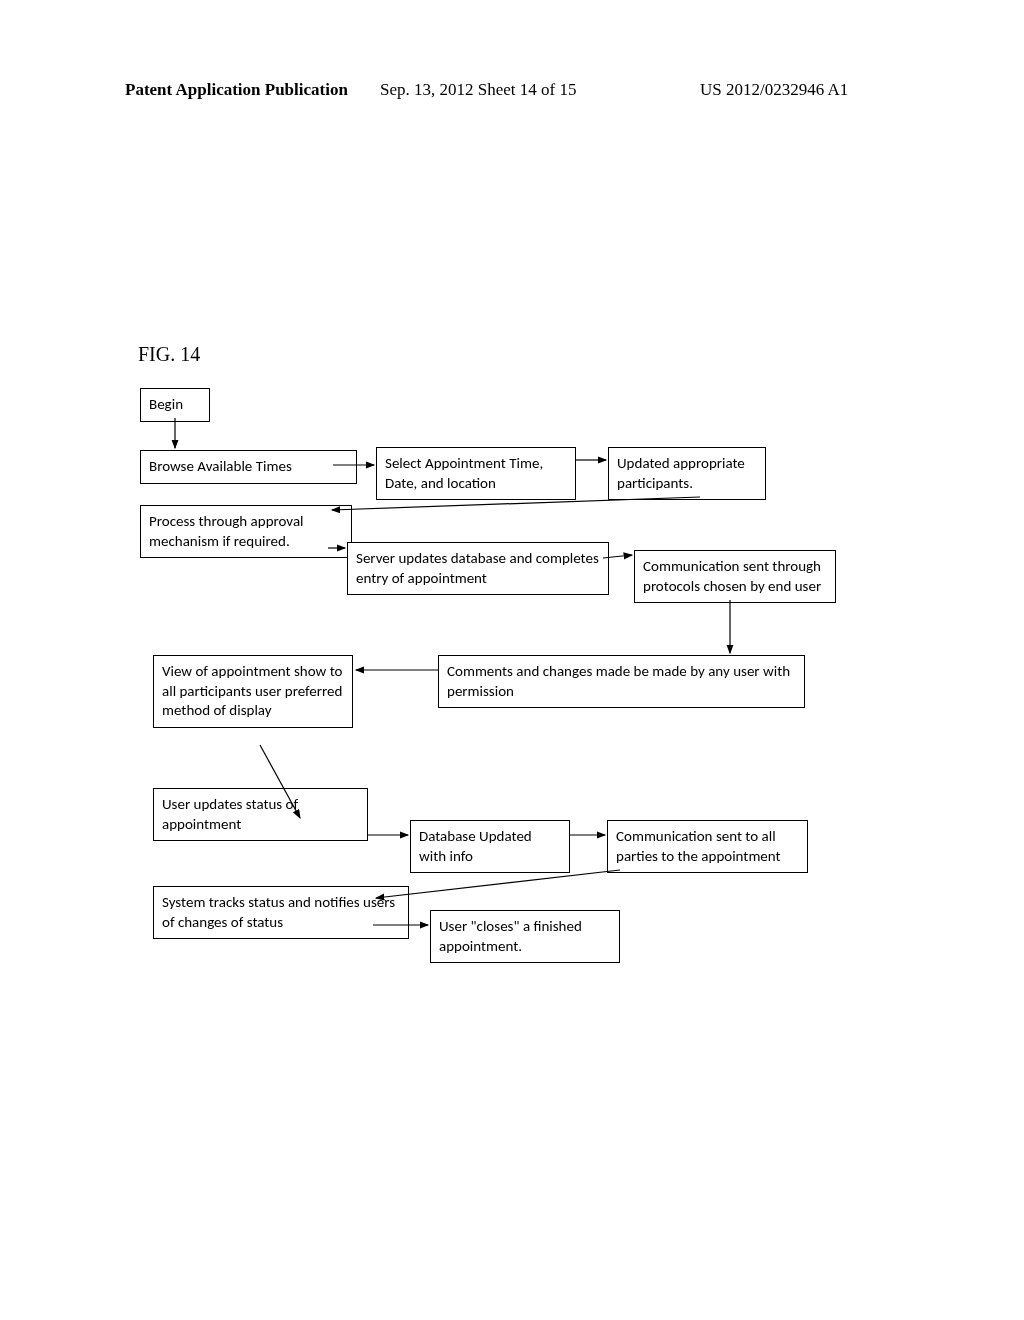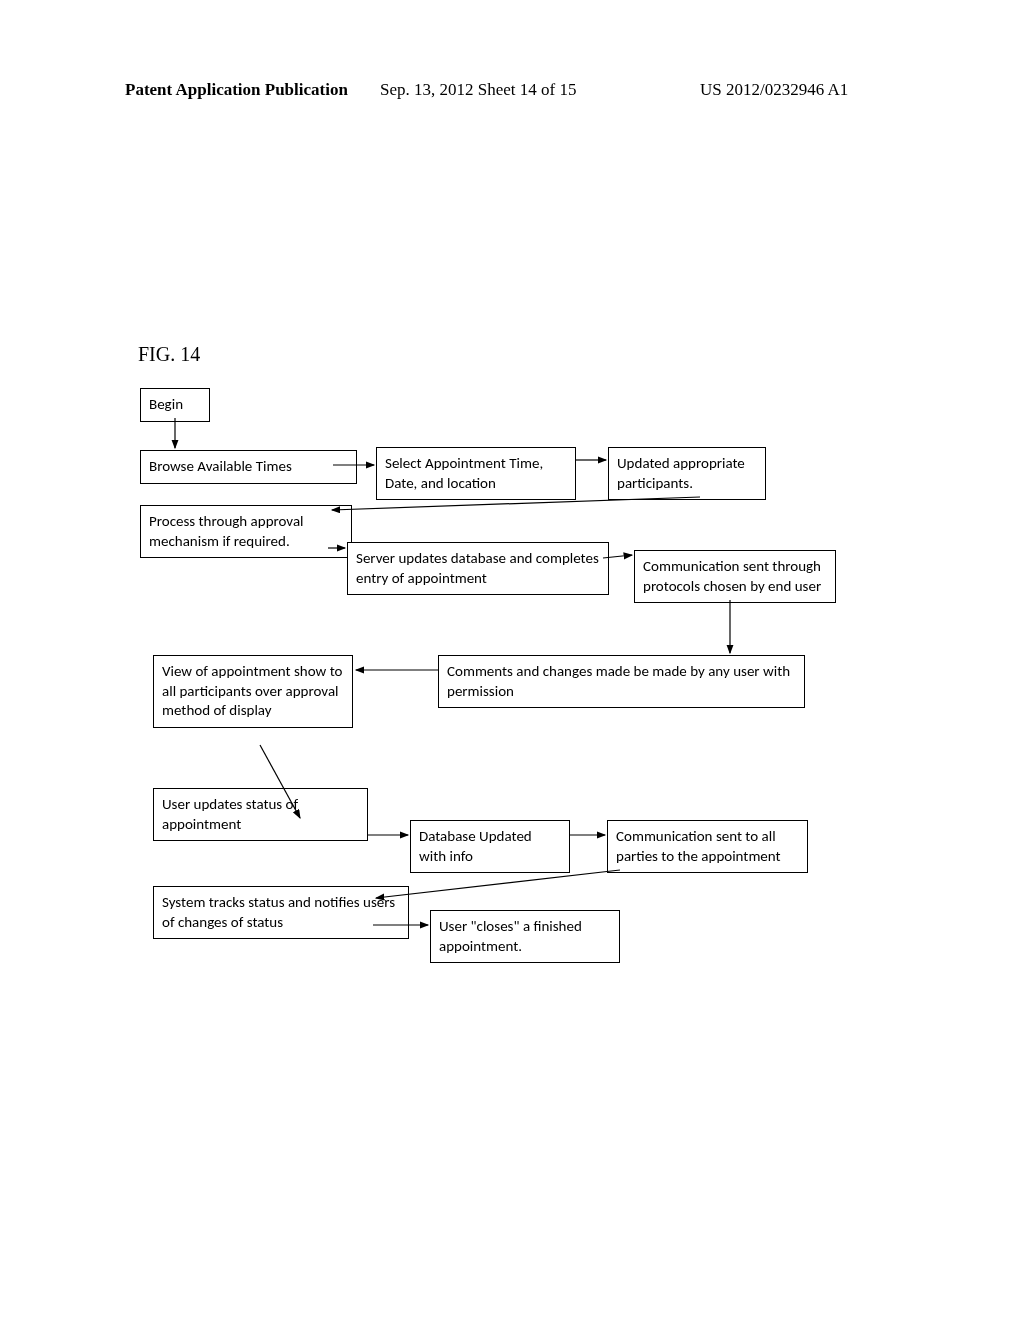--- a/index.html
+++ b/index.html
@@ -64,21 +64,21 @@
 
 <div class="fig-label" style="left:138px; top:343px;">FIG. 14</div>
 
 <div class="box" style="left:140px; top:388px; width:70px;">Begin</div>
 <div class="box" style="left:140px; top:450px; width:217px;">Browse Available Times</div>
 <div class="box" style="left:376px; top:447px; width:200px;">Select Appointment Time, Date, and location</div>
 <div class="box" style="left:608px; top:447px; width:158px;">Updated appropriate participants.</div>
 <div class="box" style="left:140px; top:505px; width:212px;">Process through approval mechanism if required.</div>
 <div class="box" style="left:347px; top:542px; width:262px;">Server updates database and completes entry of appointment</div>
 <div class="box" style="left:634px; top:534px; width:202px;margin-top:16px;">Communication sent through protocols chosen by end user</div>
-<div class="box" style="left:153px; top:655px; width:200px;">View of appointment show to all participants over approval method of display</div>
+<div class="box" style="left:153px; top:655px; width:200px;">View of appointment show to all participants user preferred method of display</div>
 <div class="box" style="left:438px; top:655px; width:367px;">Comments and changes made be made by any user with permission</div>
 <div class="box" style="left:153px; top:788px; width:215px;">User updates status of appointment</div>
 <div class="box" style="left:410px; top:820px; width:160px;">Database Updated with info</div>
 <div class="box" style="left:607px; top:820px; width:201px;">Communication sent to all parties to the appointment</div>
 <div class="box" style="left:153px; top:886px; width:256px;">System tracks status and notifies  users of changes of status</div>
 <div class="box" style="left:430px; top:910px; width:190px;">User "closes" a finished appointment.</div>
 
 <svg class="arrows">
   <defs>
     <marker id="ah" markerWidth="10" markerHeight="10" refX="7" refY="3" orient="auto" markerUnits="strokeWidth">

